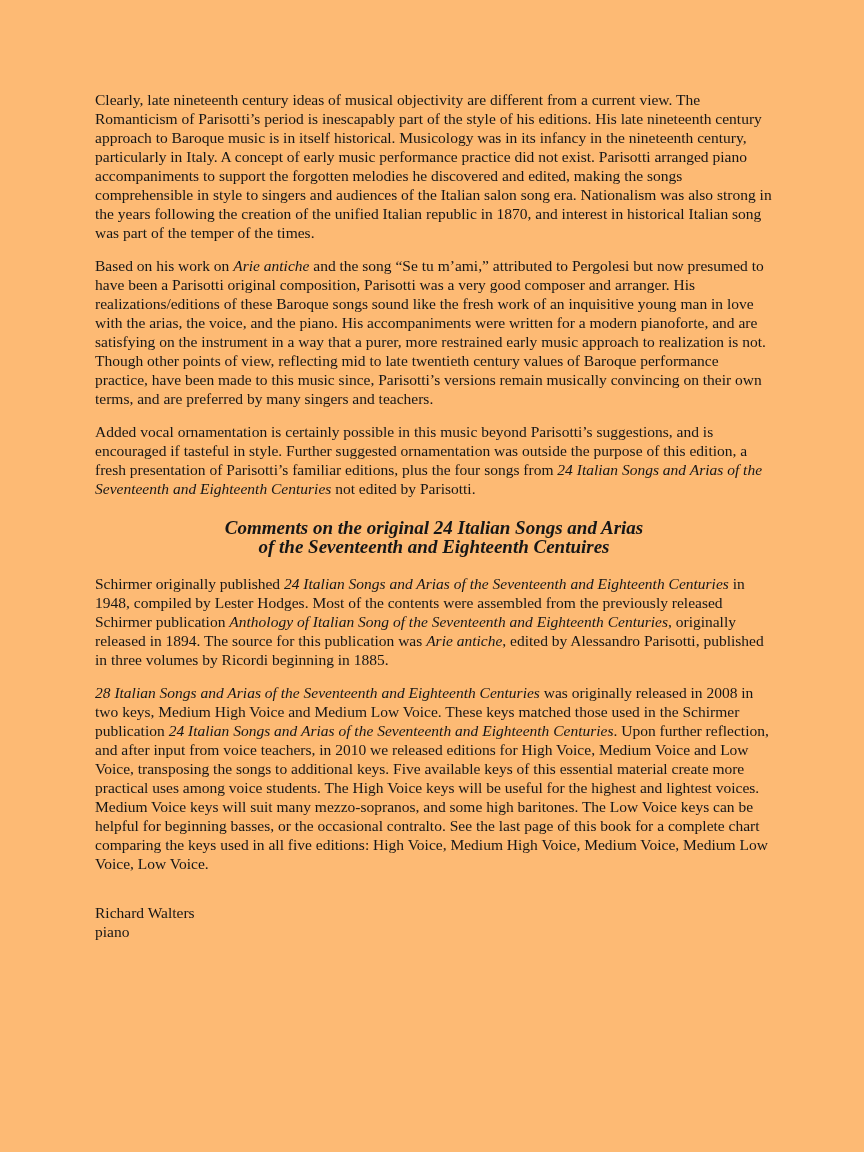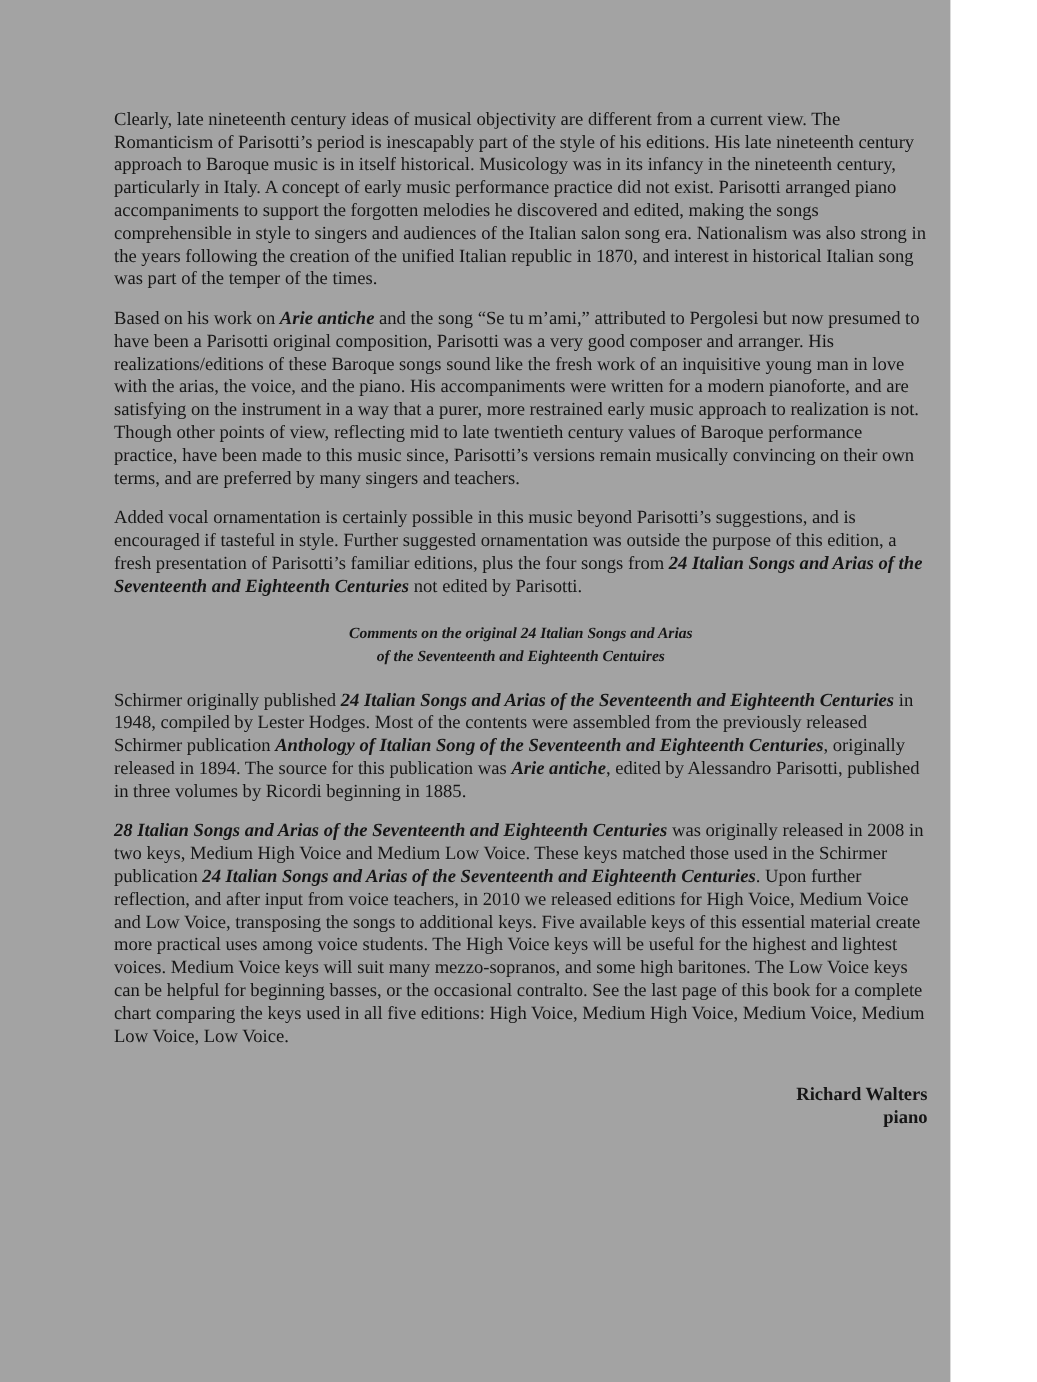--- a/index.html
+++ b/index.html
@@ -2,56 +2,54 @@
 <html><head>
 <meta charset="utf-8">
 <style>
   html, body {
     margin: 0;
     padding: 0;
     background: #ffffff;
   }
   .page {
     position: relative;
-    width: 792px;
+    width: 864px;
     height: 1152px;
-    background: #a3a3a3;
+    background: #fdba74;
     overflow: hidden;
     font-family: "Liberation Serif", "DejaVu Serif", serif;
     color: #161616;
   }
   .content {
     position: absolute;
     top: 90px;
     left: 95px;
     width: 678px;
     font-size: 15.5px;
     line-height: 19px;
     text-align: left;
   }
   .para {
     margin: 0 0 14px 0;
   }
   .it {
     font-style: italic;
-    font-weight: bold;
   }
   .heading {
     margin: 20px 0 18px 0;
     text-align: center;
     font-weight: bold;
     font-style: italic;
-    font-size: 13px;
+    font-size: 19px;
     line-height: 19px;
   }
   .signature {
     margin-top: 30px;
-    text-align: right;
+    text-align: left;
     line-height: 19px;
-    font-weight: bold;
   }
 </style>
 </head>
 <body>
 
 <div class="page">
   <div class="content">
 
     <p class="para"><span>Clearly, late nineteenth century ideas of musical objectivity are different from a current view. The Romanticism of Parisotti’s period is inescapably part of the style of his editions. His late nineteenth century approach to Baroque music is in itself historical. Musicology was in its infancy in the nineteenth century, particularly in Italy. A concept of early music performance practice did not exist. Parisotti arranged piano accompaniments to support the forgotten melodies he discovered and edited, making the songs comprehensible in style to singers and audiences of the Italian salon song era. Nationalism was also strong in the years following the creation of the unified Italian republic in 1870, and interest in historical Italian song was part of the temper of the times.</span></p>
       <p class="para"><span>Based on his work on </span><span class="it">Arie antiche</span><span> and the song “Se tu m’ami,” attributed to Pergolesi but now presumed to have been a Parisotti original composition, Parisotti was a very good composer and arranger. His realizations/editions of these Baroque songs sound like the fresh work of an inquisitive young man in love with the arias, the voice, and the piano. His accompaniments were written for a modern pianoforte, and are satisfying on the instrument in a way that a purer, more restrained early music approach to realization is not. Though other points of view, reflecting mid to late twentieth century values of Baroque performance practice, have been made to this music since, Parisotti’s versions remain musically convincing on their own terms, and are preferred by many singers and teachers.</span></p>

